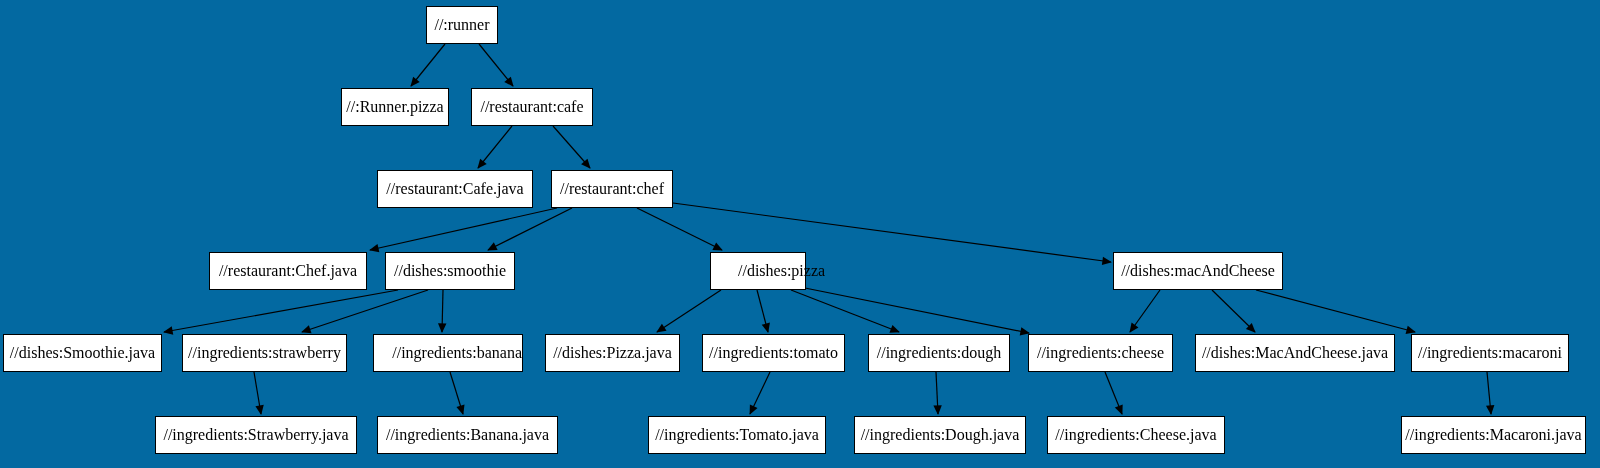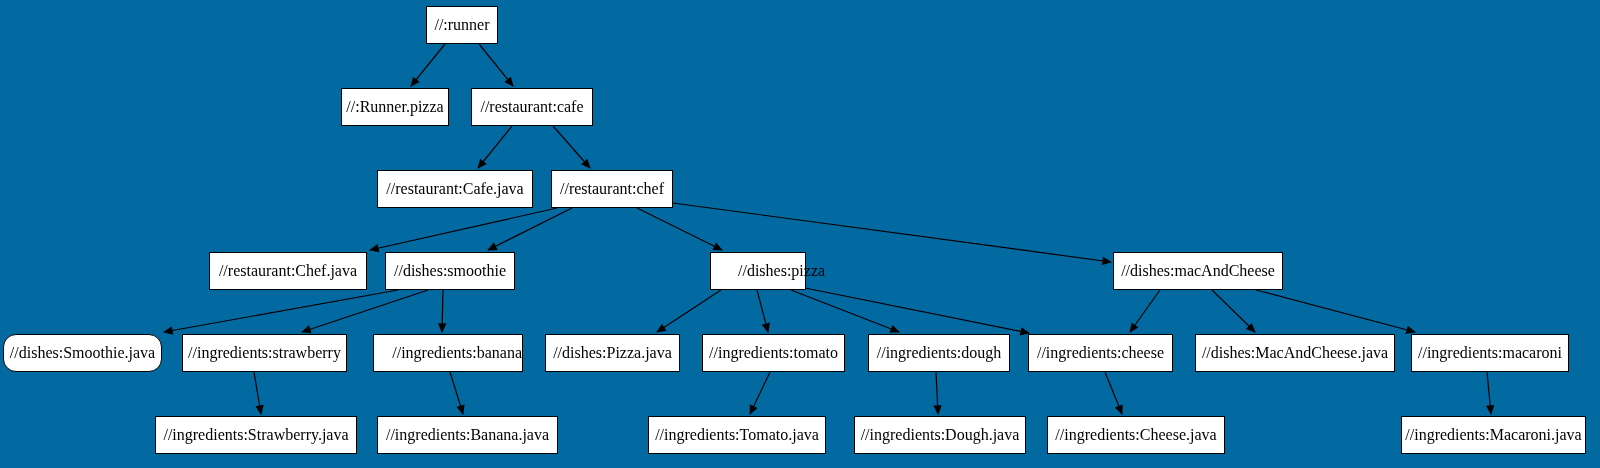--- a/index.html
+++ b/index.html
@@ -68,21 +68,21 @@
 
   <div class="node" style="left:426px;  top:6px;   width:72px;">//:runner</div>
   <div class="node" style="left:341px;  top:88px;  width:108px;">//:Runner.pizza</div>
   <div class="node" style="left:471px;  top:88px;  width:122px;">//restaurant:cafe</div>
   <div class="node" style="left:377px;  top:170px; width:156px;">//restaurant:Cafe.java</div>
   <div class="node" style="left:551px;  top:170px; width:122px;">//restaurant:chef</div>
   <div class="node" style="left:209px;  top:252px; width:158px;">//restaurant:Chef.java</div>
   <div class="node" style="left:385px;  top:252px; width:130px;">//dishes:smoothie</div>
   <div class="node" style="left:710px;  top:252px; width:96px;padding-left:27px;">//dishes:pizza</div>
   <div class="node" style="left:1113px; top:252px; width:170px;">//dishes:macAndCheese</div>
-  <div class="node" style="left:3px;    top:334px; width:159px;border-radius:13px;">//dishes:Smoothie.java</div>
+  <div class="node" style="left:3px;    top:334px; width:159px;">//dishes:Smoothie.java</div>
   <div class="node" style="left:182px;  top:334px; width:165px;">//ingredients:strawberry</div>
   <div class="node" style="left:373px;  top:334px; width:150px;text-align:right;">//ingredients:banana</div>
   <div class="node" style="left:545px;  top:334px; width:135px;">//dishes:Pizza.java</div>
   <div class="node" style="left:702px;  top:334px; width:143px;">//ingredients:tomato</div>
   <div class="node" style="left:868px;  top:334px; width:142px;">//ingredients:dough</div>
   <div class="node" style="left:1028px; top:334px; width:145px;text-align:center;">//ingredients:cheese</div>
   <div class="node" style="left:1195px; top:334px; width:200px;">//dishes:MacAndCheese.java</div>
   <div class="node" style="left:1411px; top:334px; width:158px;">//ingredients:macaroni</div>
   <div class="node" style="left:155px;  top:416px; width:202px;">//ingredients:Strawberry.java</div>
   <div class="node" style="left:377px;  top:416px; width:181px;">//ingredients:Banana.java</div>

